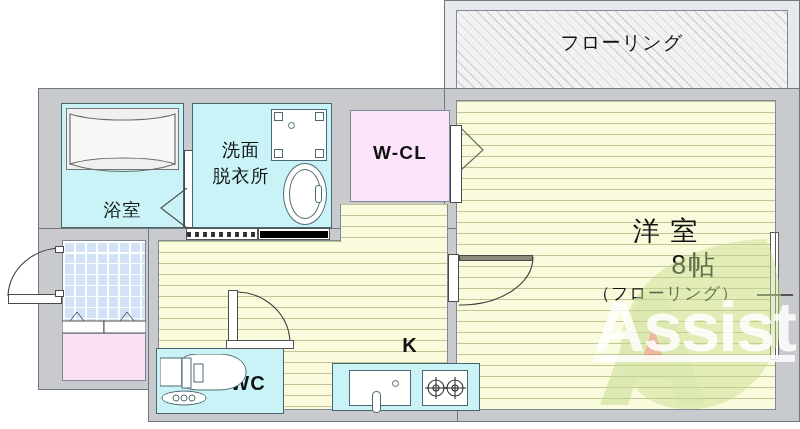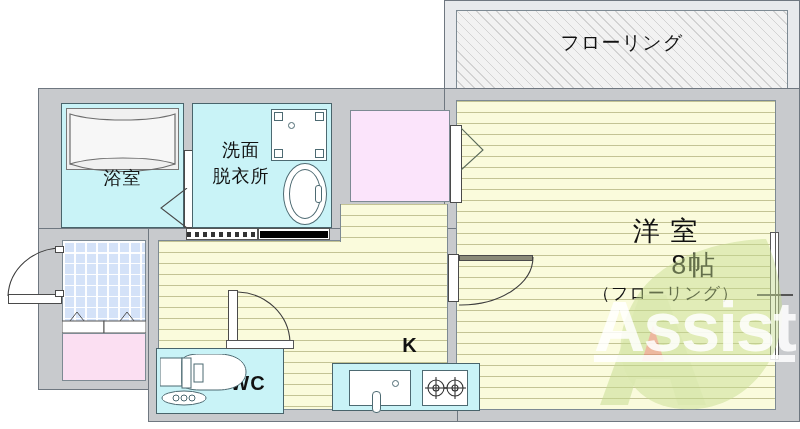--- a/index.html
+++ b/index.html
@@ -86,21 +86,21 @@
   <div class="thin" style="left:757px;top:294px;width:36px;height:2px;background:#555;"></div>
   <div class="thin" style="left:775px;top:232px;width:1px;height:128px;background:#5a5a5a;"></div>
 
   <div class="room fl-cyan edge-d" style="left:61px;top:103px;width:123px;height:125px;"></div>
 
   <div class="fix-l" style="left:66px;top:108px;width:113px;height:62px;background:#f0f0f0;border:1px solid #777;"></div>
   <svg style="position:absolute;left:66px;top:108px;" width="113" height="70">
     <path d="M4,6 C30,14 84,14 109,6 L109,56 C84,48 30,48 4,56 Z" fill="#f7f7f7" stroke="#6d6d6d" stroke-width="1.2"></path>
     <path d="M4,56 C34,66 80,66 109,56" fill="none" stroke="#6d6d6d" stroke-width="1.2"></path>
   </svg>
-  <div class="lbl" style="left:61px;top:168px;width:123px;font-size:18px;">浴室</div>
+  <div class="lbl" style="left:61px;top:200px;width:123px;font-size:18px;">浴室</div>
 
   <div class="leaf" style="left:184px;top:150px;width:12px;height:78px;"></div>
   <svg style="position:absolute;left:159px;top:188px;" width="30" height="42">
     <path d="M28,0 L2,20 L28,40" fill="none" stroke="#4a4a4a" stroke-width="1.1"></path>
   </svg>
 
   <div class="room fl-cyan edge-d" style="left:192px;top:103px;width:140px;height:125px;"></div>
   <div class="lbl" style="left:196px;top:140px;width:90px;font-size:18px;">洗面</div>
   <div class="lbl" style="left:190px;top:166px;width:102px;font-size:18px;">脱衣所</div>
 
@@ -112,20 +112,21 @@
   <div class="fix oval" style="left:288px;top:122px;width:7px;height:7px;"></div>
 
   <div class="fix oval" style="left:283px;top:163px;width:44px;height:62px;"></div>
   <div class="fix oval" style="left:289px;top:169px;width:32px;height:50px;"></div>
   <div class="fix" style="left:315px;top:185px;width:7px;height:18px;border-radius:3px;"></div>
 
   <div class="slide-dash" style="left:186px;top:228px;width:72px;height:12px;"></div>
   <div class="slide-black" style="left:258px;top:228px;width:72px;height:12px;"></div>
 
   <div class="room fl-lav edge" style="left:350px;top:110px;width:100px;height:92px;"></div>
+  <div class="lbl" style="left:350px;top:142px;width:100px;font-size:19px;font-weight:bold;">W-CL</div>
   <div class="leaf" style="left:450px;top:125px;width:12px;height:78px;"></div>
   <svg style="position:absolute;left:461px;top:128px;" width="26" height="44">
     <path d="M0,0 L22,22 L0,42" fill="none" stroke="#5a6a5a" stroke-width="1.1"></path>
   </svg>
 
   <div class="room fl-wood edge" style="left:158px;top:240px;width:290px;height:170px;"></div>
   <div class="room fl-wood" style="left:340px;top:204px;width:108px;height:38px;
               background:#fafbdc;background-image:repeating-linear-gradient(to bottom,rgba(150,150,90,.55) 0 1px,rgba(0,0,0,0) 1px 11px);
               border-left:1px solid #7d8a93;border-right:1px solid #7d8a93;"></div>
 

